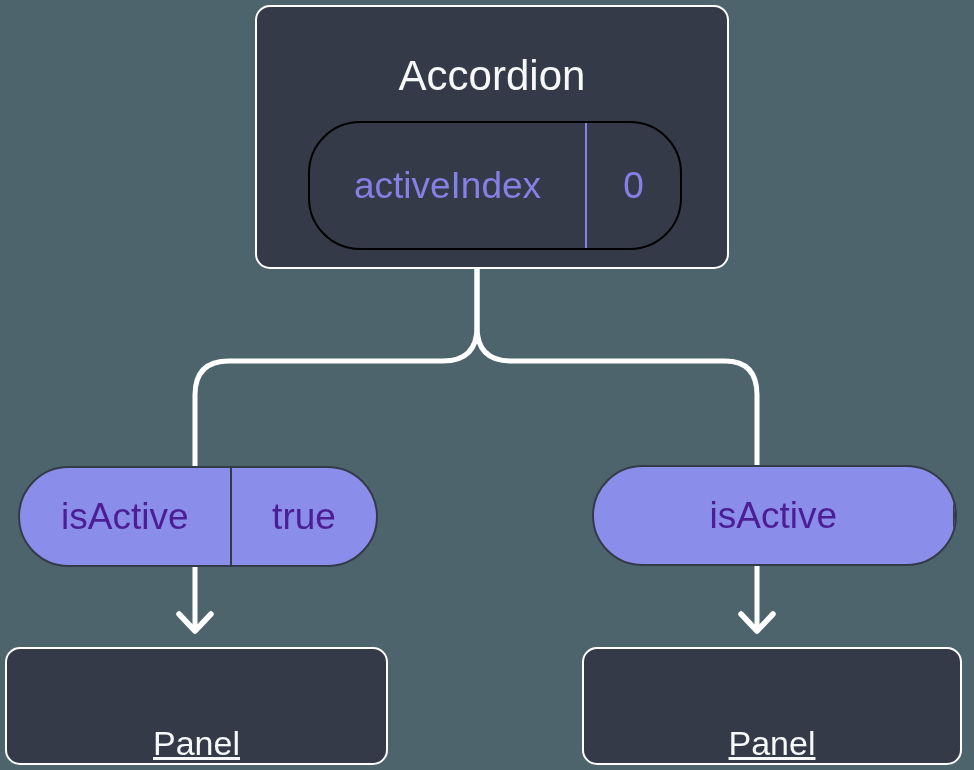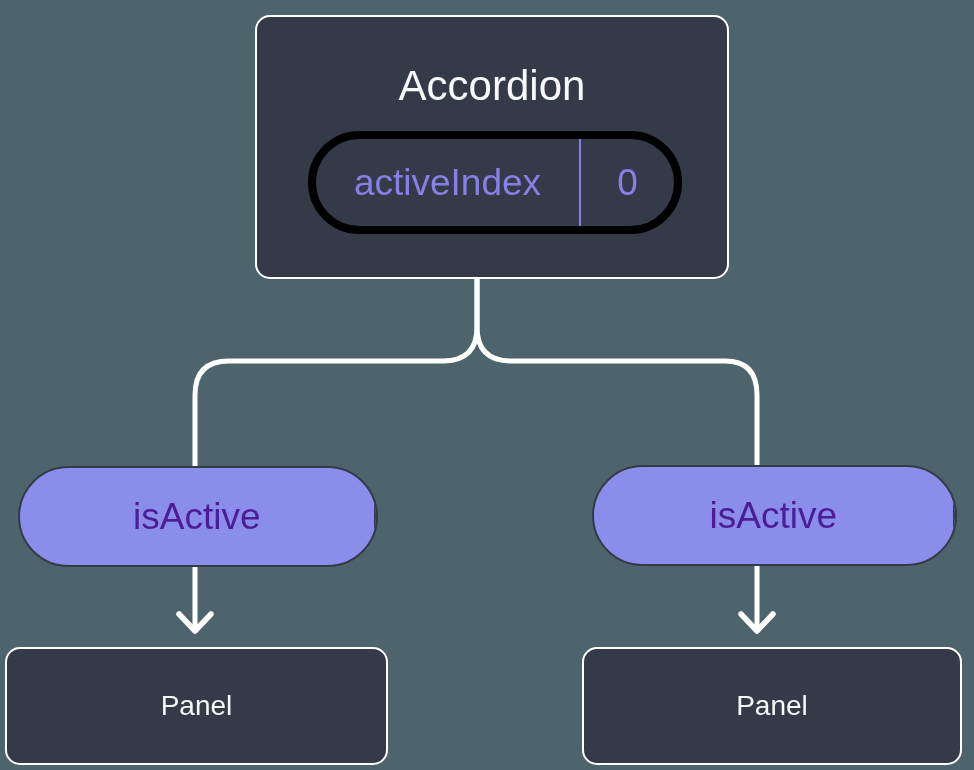--- a/index.html
+++ b/index.html
@@ -21,21 +21,21 @@
 
   .node {
     position: absolute;
     box-sizing: border-box;
     background: #343a47;
     border: 2.5px solid #ffffff;
     border-radius: 15px;
     z-index: 1;
   }
 
-  .node-root { left: 255px; top: 15px; width: 474px; height: 264px; }
+  .node-root { left: 255px; top: 5px; width: 474px; height: 264px; }
 
   .node-title {
     position: absolute;
     left: 0; right: 0;
     text-align: center;
     color: #f7f8fa;
     font-size: 42px;
     font-weight: 500;
     line-height: 1.2;
   }
@@ -44,22 +44,22 @@
   .prop-pill {
     position: absolute;
     box-sizing: border-box;
     display: flex;
     align-items: stretch;
     overflow: hidden;
   }
 
   .pill-outline {
     left: 51px; top: 114px;
-    width: 374px; height: 103px;
-    border: 8px solid #000000;
+    width: 374px; height: 129px;
+    border: 2px solid #000000;
     border-radius: 52px;
     color: #8580e5;
   }
   .pill-outline .pill-divider { background: #8580e5; width: 2px; }
 
   .pill-filled {
     background: #8a8de9;
     border: 2.5px solid #343b48;
     border-radius: 51px;
     color: #4c1d95;
@@ -79,25 +79,26 @@
   }
   .pill-name { flex: 1; }
   .pill-value { flex: none; }
   .pill-outline .pill-value { width: 93px; }
   .pill-left   .pill-value { width: 144px; }
   .pill-right  .pill-value { width: 153px; }
   .pill-divider { flex: none; }
 
   .node-panel {
     display: flex;
-    align-items: center;
+    align-items: flex-end;
     justify-content: center;
     color: #f7f8fa;
-    font-size: 28px;
+    font-size: 34px;
     font-weight: 500;
+    text-decoration: underline;
   }
   .panel-left  { left: 5px;   top: 647px; width: 383px; height: 118px; }
   .panel-right { left: 582px; top: 647px; width: 380px; height: 118px; }
 </style>
 </head>
 <body>
 
 <div class="canvas">
 
   <svg class="connectors" width="974" height="770" viewBox="0 0 974 770" fill="none" xmlns="http://www.w3.org/2000/svg">
@@ -112,20 +113,21 @@
     <div class="prop-pill pill-outline">
       <div class="pill-cell pill-name">activeIndex</div>
       <div class="pill-divider"></div>
       <div class="pill-cell pill-value">0</div>
     </div>
   </div>
 
   <div class="prop-pill pill-filled pill-left">
     <div class="pill-cell pill-name">isActive</div>
     <div class="pill-divider"></div>
+    <div class="pill-cell pill-value">true</div>
   </div>
 
   <div class="prop-pill pill-filled pill-right">
     <div class="pill-cell pill-name">isActive</div>
     <div class="pill-divider"></div>
   </div>
 
   <div class="node node-panel panel-left">
     <div>Panel</div>
   </div>

